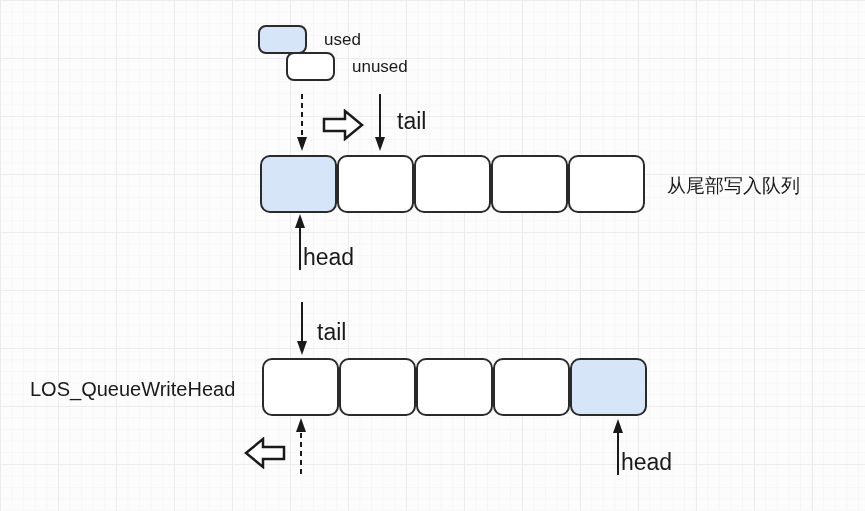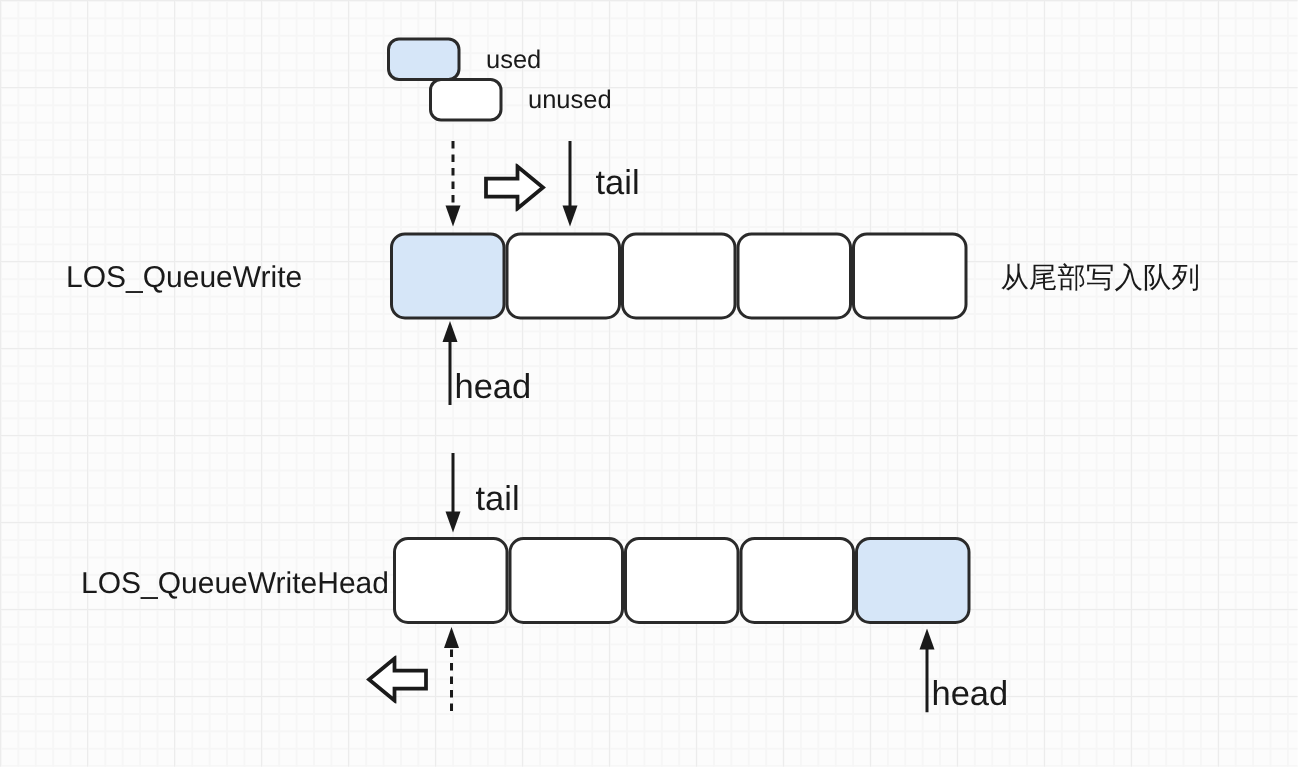--- a/index.html
+++ b/index.html
@@ -81,21 +81,20 @@
   <svg class="abs" style="left:322px; top:109px;" width="42" height="32" viewBox="0 0 42 32">
     <polygon class="block-shape" points="2,10 23,10 23,2 40,16 23,30 23,22 2,22"></polygon>
   </svg>
 
   <svg class="abs" style="left:373px; top:94px;" width="14" height="58" viewBox="0 0 14 58">
     <line class="arrow-line" x1="7" y1="0" x2="7" y2="45"></line>
     <polygon class="arrow-head" points="2,43 12,43 7,57"></polygon>
   </svg>
   <div class="abs ptr-label" style="left:397px; top:110px;">tail</div>
 
-  <div class="abs queue-name" style="left:44px; top:175px;">LOS_QueueWrite</div>
   <div class="abs cells" style="left:260px; top:155px;">
       <div class="cell used"></div>
       <div class="cell unused"></div>
       <div class="cell unused"></div>
       <div class="cell unused"></div>
       <div class="cell unused"></div>
     </div>
   <div class="abs caption" style="left:667px; top:176px;text-align:center;">从尾部写入队列</div>
 
   <svg class="abs" style="left:293px; top:214px;" width="14" height="56" viewBox="0 0 14 56">
@@ -103,21 +102,21 @@
     <polygon class="arrow-head" points="2,14 12,14 7,0"></polygon>
   </svg>
   <div class="abs ptr-label" style="left:303px; top:246px;">head</div>
 
   <svg class="abs" style="left:295px; top:302px;" width="14" height="54" viewBox="0 0 14 54">
     <line class="arrow-line" x1="7" y1="0" x2="7" y2="41"></line>
     <polygon class="arrow-head" points="2,39 12,39 7,53"></polygon>
   </svg>
   <div class="abs ptr-label" style="left:317px; top:321px;">tail</div>
 
-  <div class="abs queue-name" style="left:30px; top:379px;margin-left:24px;">LOS_QueueWriteHead</div>
+  <div class="abs queue-name" style="left:30px; top:379px;">LOS_QueueWriteHead</div>
   <div class="abs cells" style="left:262px; top:358px;">
       <div class="cell unused"></div>
       <div class="cell unused"></div>
       <div class="cell unused"></div>
       <div class="cell unused"></div>
       <div class="cell used"></div>
     </div>
 
   <svg class="abs" style="left:244px; top:437px;" width="42" height="32" viewBox="0 0 42 32">
     <polygon class="block-shape" points="40,10 19,10 19,2 2,16 19,30 19,22 40,22"></polygon>

